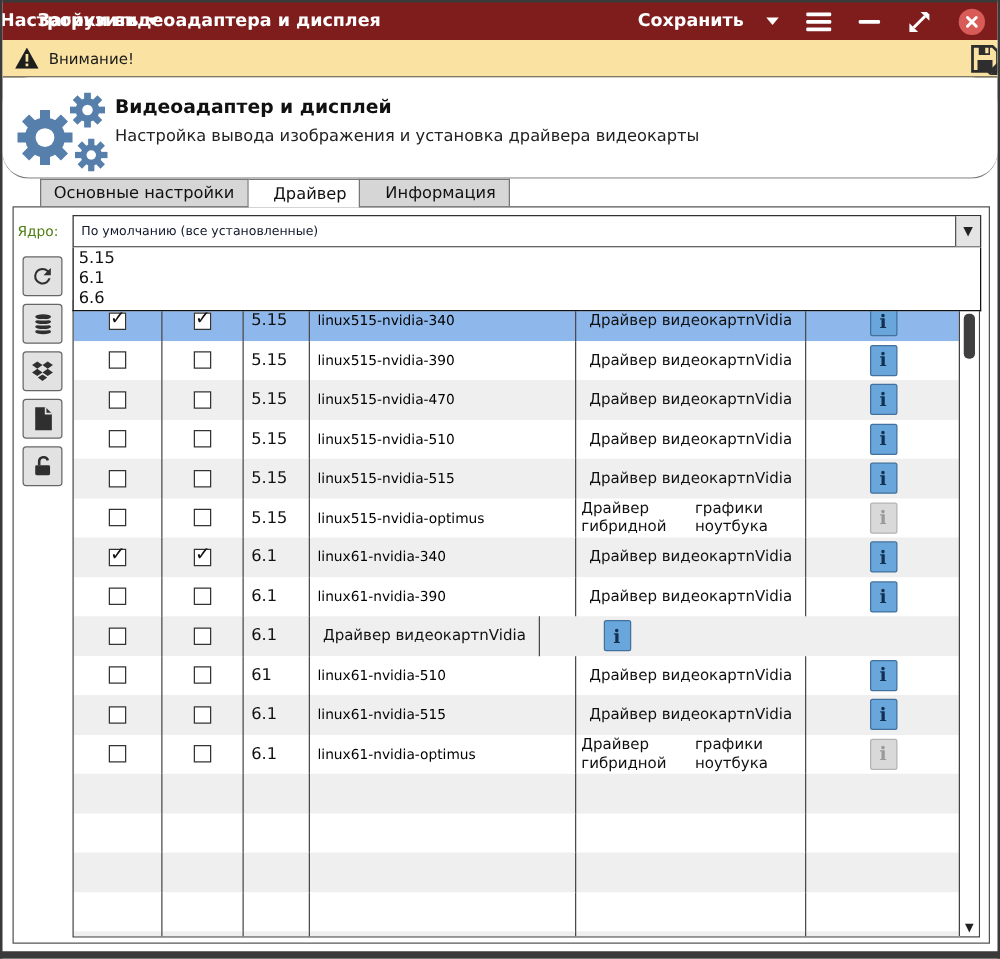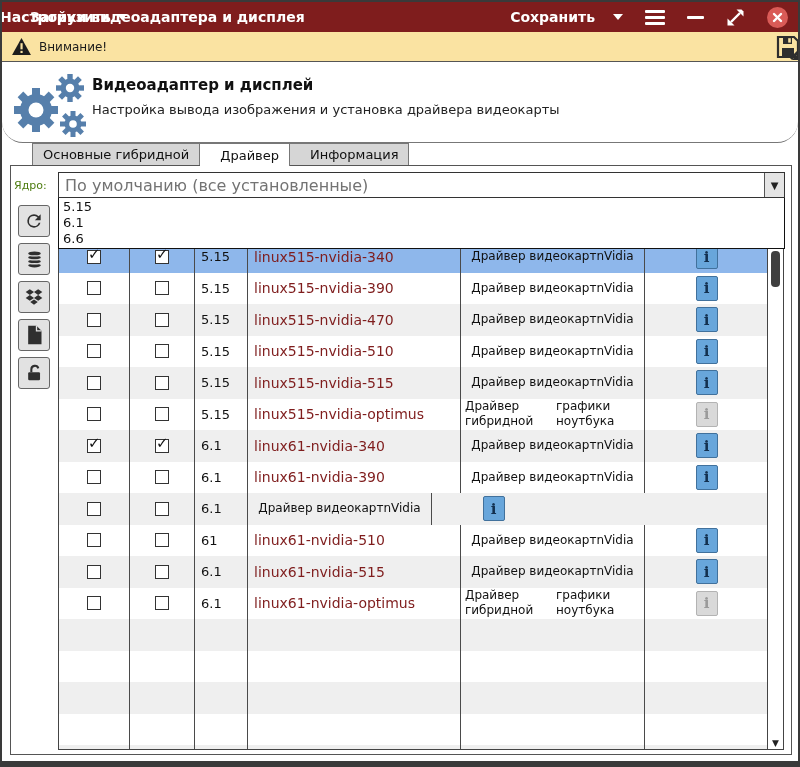--- a/index.html
+++ b/index.html
@@ -44,21 +44,21 @@
   }
   .tab + .tab { border-left:none;padding-left:20px; }
   .tab.active { background:#fff; position:relative; z-index:4; height:23px; }
   
   .panel { position:absolute; left:8px; top:165px; width:782px; height:590px; border:1px solid #555; background:#fff; z-index:1; }
   .kernel-label { position:absolute; left:12px; top:179px; font-size:11px; color:#4d7c0f; z-index:2; }
   .combo {
     position:absolute; left:56px; top:172px; width:727px; height:26px; background:#fff;
     border:1px solid #333; display:flex; align-items:center; z-index:2; cursor:pointer;
   }
-  .combo-value { flex:1; font-size:16px; padding-left:6px; color:#737373; white-space:nowrap; overflow:hidden; }
+  .combo-value { flex:1; font-size:10px; padding-left:6px; color:#0f172a; white-space:nowrap; overflow:hidden; }
   .combo-btn { width:20px; height:100%; background:#e4e4e4; border-left:1px solid #555; display:flex; align-items:center; justify-content:center; font-size:10px; color:#222; cursor:pointer; }
   .dropdown {
     position:absolute; left:56px; top:198px; width:727px; height:51px; background:#fff;
     border:1px solid #111; border-top:none; z-index:30; padding-top:1px;
   }
   .dd-item { font-size:13px; color:#111; padding:0 4px; height:16px; line-height:16px; cursor:pointer; }
   
   .toolbtn {
     position:absolute; left:16px; width:32px; height:32px; background:#e2e2e2;
     border:1px solid #666; border-radius:3px; display:flex; align-items:center; justify-content:center;
@@ -67,21 +67,21 @@
   
   .tablezone { position:absolute; left:56px; top:240px; width:726px; height:510px; border:1px solid #444; background:#fff; z-index:1; overflow:hidden; }
   .rows { position:absolute; left:0; top:0; width:709px; }
   .row { display:flex; height:31.5px; background:#fff; }
   .row.alt { background:#efefef; }
   .row.sel { background:#8eb7eb; }
   .cell { height:100%; border-right:1px solid #4a4a4a; display:flex; align-items:center; overflow:hidden; }
   .c1 { width:71px; justify-content:center; }
   .c2 { width:65px; justify-content:center; }
   .c3 { width:53px; padding-left:6px; font-size:13px; color:#111; }
-  .c4 { width:213px; padding-left:6px; font-size:14px; color:#7f1d1d; white-space:nowrap; }
+  .c4 { width:213px; padding-left:6px; font-size:11px; color:#000000; white-space:nowrap; }
   .c5 { width:184px; padding:0 4px; font-size:12px; color:#111; flex-direction:row; justify-content:center; align-items:center; line-height:15px; }
   .c6 { width:123px; border-right:none; justify-content:center; }
   .cb { position:relative; width:14px; height:14px; border:1.5px solid #333; background:#fff; display:inline-block; cursor:pointer; }
   .cb.checked::after { content:"\2713"; position:absolute; left:0px; top:-6px; font-size:15px; font-weight:bold; color:#111; }
   .info {
     width:22px; height:25px; background:#68a6db; border:1px solid #41719c; border-radius:2px;
     font-family:"DejaVu Serif", serif; font-weight:bold; font-size:15px; color:#13304f;
     display:flex; align-items:center; justify-content:center; cursor:pointer;
   }
   .info.disabled { background:#d9d9d9; border-color:#b3b3b3; color:#9a9a9a; cursor:default; }
@@ -190,21 +190,21 @@
           </g>
           <circle r="3.8" fill="#fff"></circle>
         </g>
       </g>
     </svg>
     <div class="apptitle">Видеоадаптер и дисплей</div>
     <div class="appsub">Настройка вывода изображения и установка драйвера видеокарты</div>
   </div>
 
   <div class="tabsrow">
-    <div class="tab">Основные гибридной</div>
+    <div class="tab">Основные настройки</div>
     <div class="tab active">Драйвер</div>
     <div class="tab">Информация</div>
   </div>
 
   <div class="panel"></div>
 
   <div class="kernel-label">Ядро:</div>
   <div class="combo">
     <div class="combo-value">По умолчанию (все установленные)</div>
     <div class="combo-btn">

